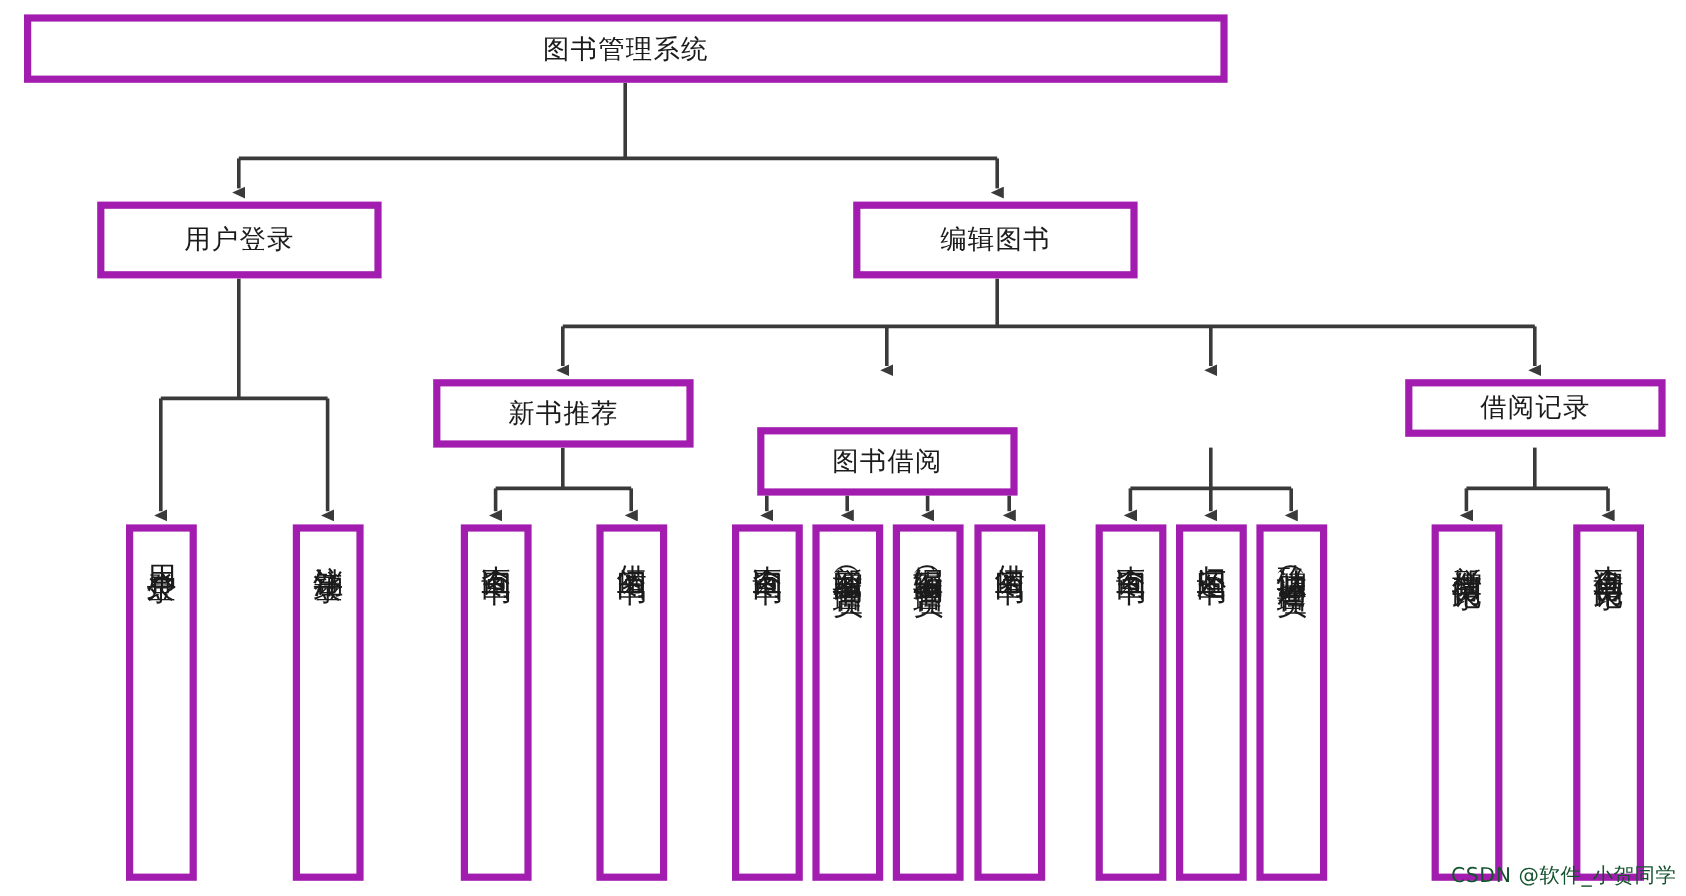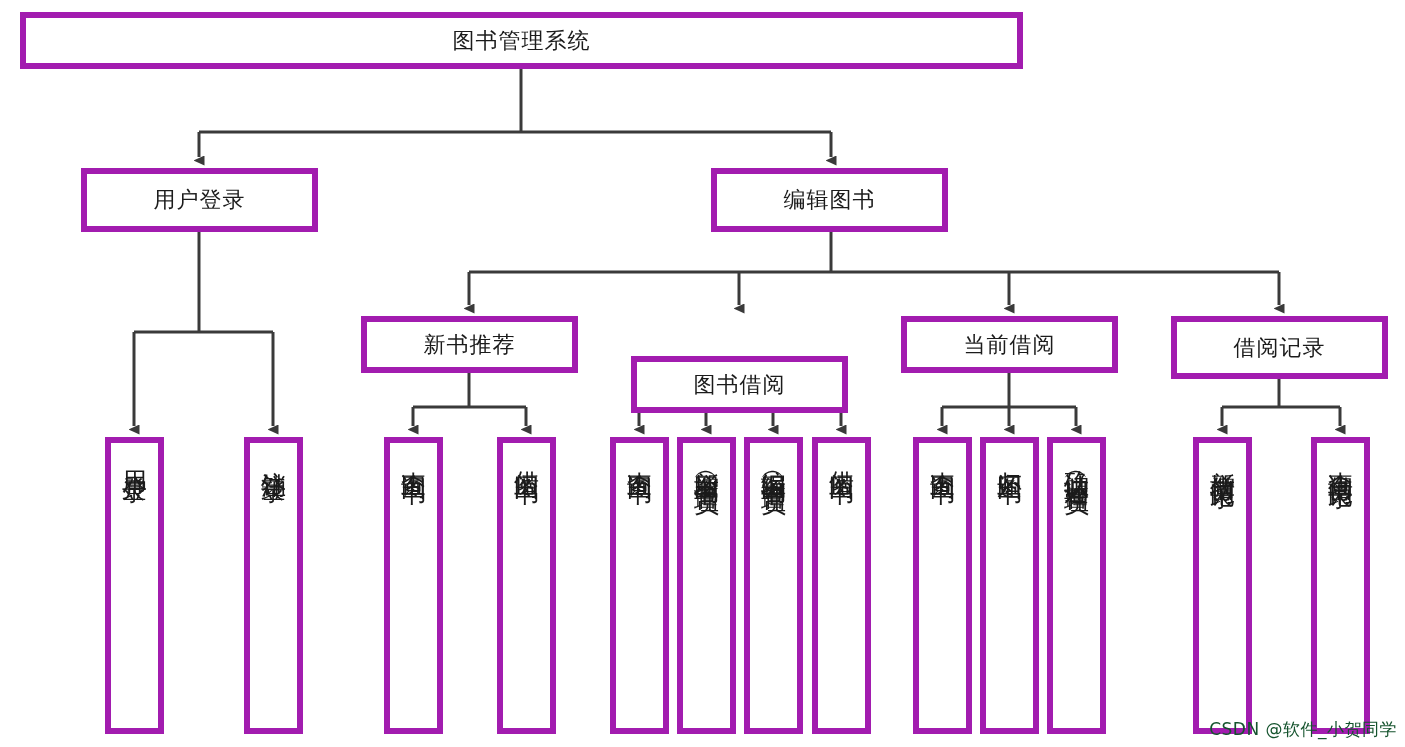--- a/index.html
+++ b/index.html
@@ -130,24 +130,21 @@
   <div class="node horiz" style="left:711px; top:168px; width:237px; height:64px;">
     <span>编辑图书</span>
   </div>
 
   <div class="node horiz" style="left:361px; top:316px; width:217px; height:57px;font-family:Liberation Mono, monospace;">
     <span>新书推荐</span>
   </div>
   <div class="node horiz" style="left:631px; top:316px; width:217px; height:57px;margin-top:40px;">
     <span>图书借阅</span>
   </div>
-  <div class="node horiz" style="left:901px; top:316px; width:217px; height:57px;">
-    <span>当前借阅</span>
-  </div>
-  <div class="node horiz" style="left:1171px; top:316px; width:217px; height:63px;">
+  <div class="node horiz" style="left:1171px; top:316px; width:217px; height:48px;">
     <span>借阅记录</span>
   </div>
 
   <div class="node leaf" style="left:105px; top:437px; width:59px; height:297px;">
     <span class="vlabel">用户登录</span>
   </div>
   <div class="node leaf" style="left:244px; top:437px; width:59px; height:297px;">
     <span class="vlabel">注销登录</span>
   </div>
 

